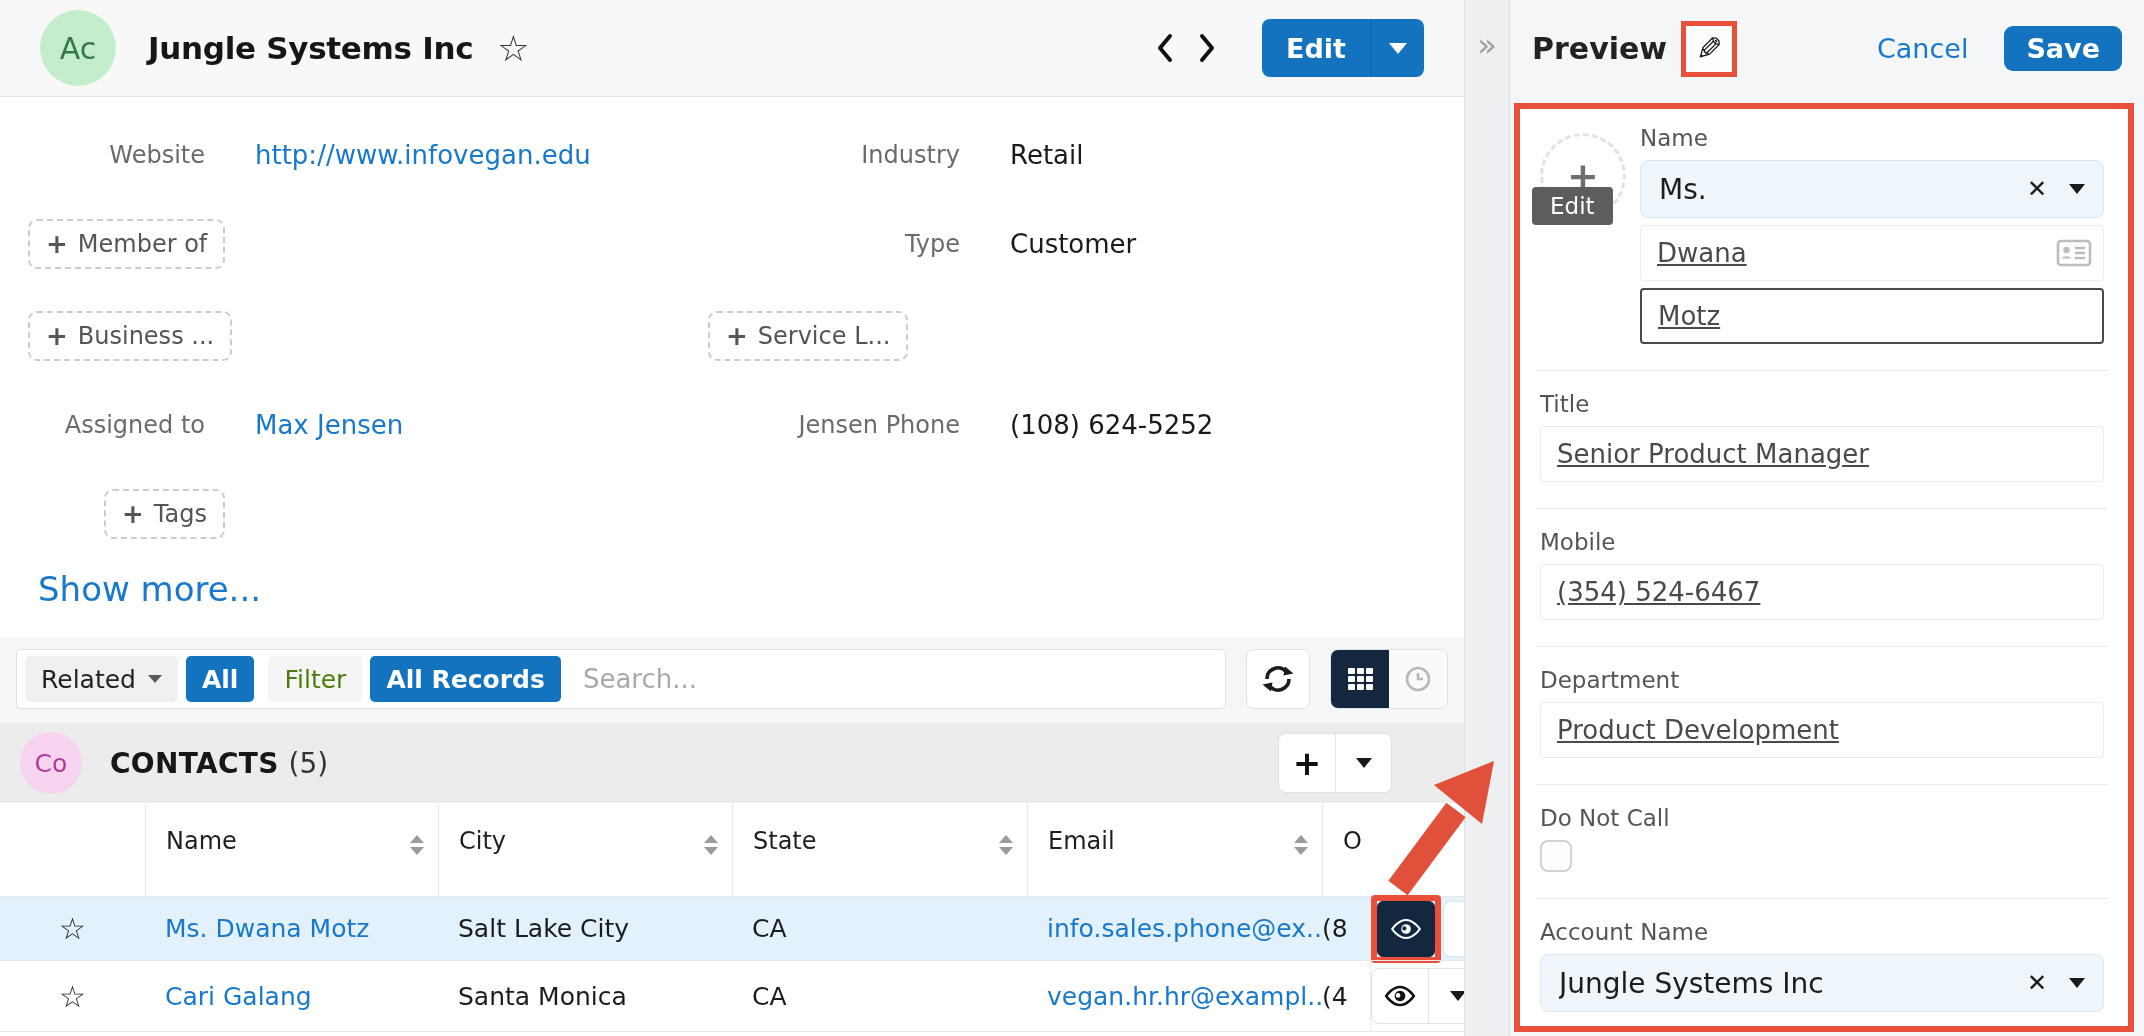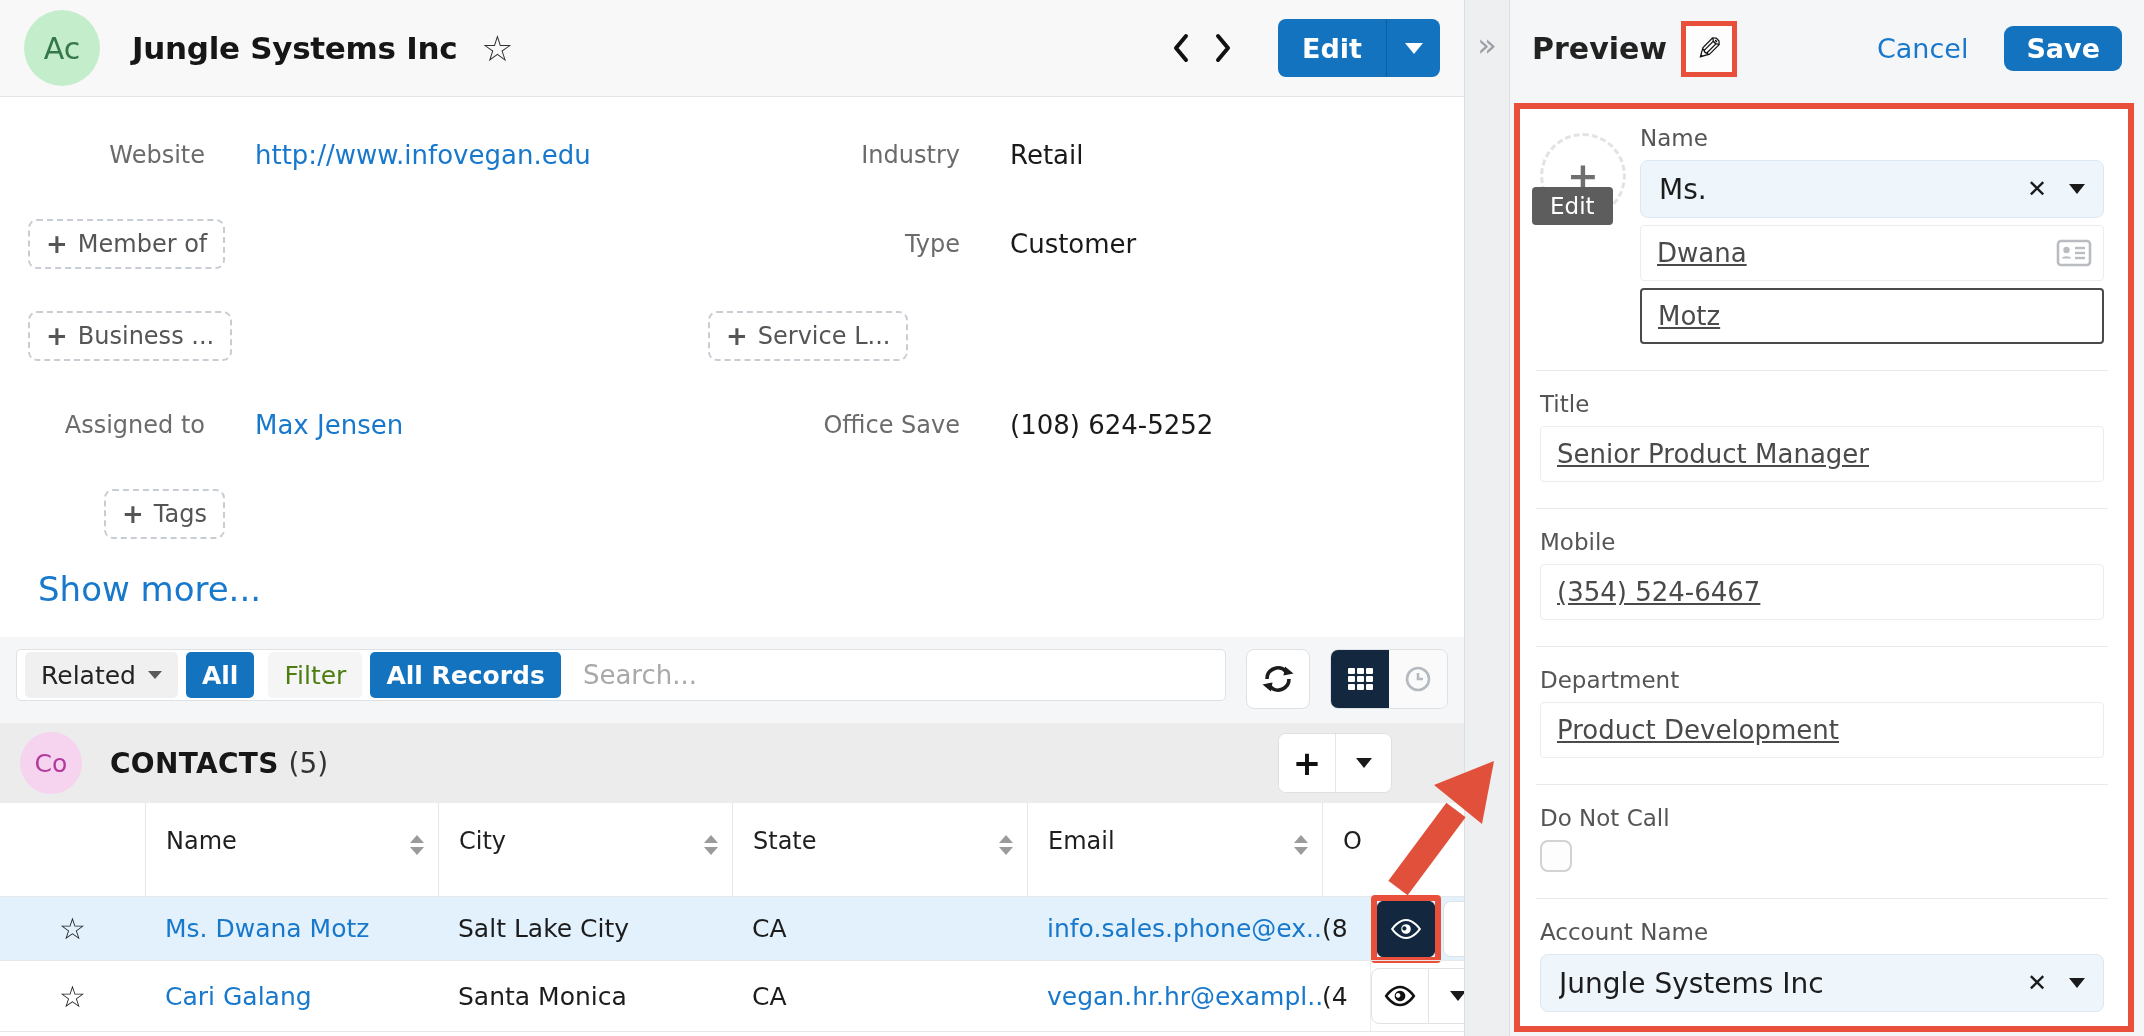--- a/index.html
+++ b/index.html
@@ -3,21 +3,21 @@
 <meta charset="utf-8">
 <style>
   * { margin:0; padding:0; box-sizing:border-box; }
   html,body { width:2144px; height:1036px; overflow:hidden; }
   body { font-family:"DejaVu Sans","Liberation Sans",sans-serif; background:#fff; color:#1c1c1c; }
   .app { position:relative; width:2144px; height:1036px; display:flex; }
 
   
   .main-col { width:1464px; display:flex; flex-direction:column; background:#fff; }
 
-  .top-header { height:97px; background:#f8f8f8; border-bottom:1px solid #e4e4e4; display:flex; align-items:center; padding:0 24px; flex:none; }
+  .top-header { height:97px; background:#f8f8f8; border-bottom:1px solid #e4e4e4; display:flex; align-items:center; padding:0 40px; flex:none; }
   .avatar { width:76px; height:76px; border-radius:50%; background:#c4eecb; color:#37784a; font-size:30px; display:flex; align-items:center; justify-content:center; flex:none; }
   .rec-title { font-size:31px; font-weight:700; color:#161616; margin-left:32px; letter-spacing:-0.3px; }
   .title-star { font-size:36px; color:#333; margin-left:24px; cursor:pointer; }
   .hdr-spacer { flex:1; }
   .nav-btn { background:none; border:none; padding:6px 12px; cursor:pointer; display:flex; align-items:center; }
   .edit-split { display:flex; margin-left:34px; border-radius:8px; overflow:hidden; }
   .edit-main { background:#1373be; color:#fff; font-size:27px; font-weight:700; border:none; padding:0 24px; height:58px; cursor:pointer; font-family:inherit; }
   .edit-caret { background:#1373be; border:none; border-left:1px solid #0e5f9e; width:54px; height:58px; cursor:pointer; display:flex; align-items:center; justify-content:center; }
   .caret-down { width:0; height:0; border-left:9px solid transparent; border-right:9px solid transparent; border-top:11px solid #fff; }
   .caret-down.dark { border-top-color:#1a1a1a; border-left-width:8px; border-right-width:8px; border-top-width:10px; }
@@ -29,21 +29,21 @@
   .f-value { font-size:26px; color:#1a1a1a; }
   a.link, .link { color:#1878cc; text-decoration:none; cursor:pointer; }
   .dashed-btn { display:inline-flex; align-items:center; gap:10px; border:2px dashed #c7cdd3; border-radius:9px; padding:9px 16px; background:#fff; color:#555; font-size:24px; cursor:pointer; font-family:inherit; }
   .dashed-btn .plus { font-weight:700; color:#555; font-size:26px; line-height:1; }
   .indent-btn { margin-left:104px; }
   .show-more { margin:6px 0 28px 38px; font-size:34px; }
 
   
   .list-section { background:#f5f6f7; flex:1; display:flex; flex-direction:column; padding-top:12px; min-height:0; }
   .filter-row { display:flex; margin:0 16px; gap:20px; flex:none; }
-  .filter-bar { flex:1; background:#fff; border:1px solid #dfe2e5; border-radius:5px; height:52px; display:flex; align-items:center; padding:0 8px 0 8px;justify-content:center; }
+  .filter-bar { flex:1; background:#fff; border:1px solid #dfe2e5; border-radius:5px; height:60px; display:flex; align-items:center; padding:0 8px 0 8px;justify-content:center; }
   .pill { height:46px; border:none; border-radius:5px; font-size:25px; font-family:inherit; cursor:pointer; display:flex; align-items:center; padding:0 16px; }
   .pill.gray { background:#f0f0f0; color:#222; gap:12px; }
   .pill.blue { background:#1373be; color:#fff; font-weight:700; margin-left:8px; }
   .pill.plain { background:#f5f5f5; color:#4d7c0f; margin-left:14px; }
   .caret-sm { width:0; height:0; border-left:7px solid transparent; border-right:7px solid transparent; border-top:8px solid #5a5a5a; }
   .search-input { flex:1; border:none; outline:none; font-size:26px; color:#444; margin-left:22px; font-family:inherit; background:transparent; }
   .search-input::placeholder { color:#a9a9a9; }
   .icon-btn { width:64px; height:60px; background:#fff; border:1px solid #dfe2e5; border-radius:8px; display:flex; align-items:center; justify-content:center; cursor:pointer; }
   .seg { display:flex; border:1px solid #dfe2e5; border-radius:8px; overflow:hidden; height:60px; }
   .seg-half { width:58px; display:flex; align-items:center; justify-content:center; cursor:pointer; border:none; }
@@ -175,21 +175,21 @@
         <div style="grid-column:3/5;">
           <button class="dashed-btn" style="margin-left:48px;">
               <span class="plus">+</span>
               <span>Service L...</span>
             </button>
         </div>
       </div>
       <div class="rec-row">
         <div class="f-label">Assigned to</div>
         <div class="f-value"><a class="link">Max Jensen</a></div>
-        <div class="f-label">Office Save</div>
+        <div class="f-label">Jensen Phone</div>
         <div class="f-value">(108) 624-5252</div>
       </div>
       <div class="rec-row" style="margin-bottom:30px;">
         <div style="grid-column:1/3;">
           <button class="dashed-btn indent-btn">
               <span class="plus">+</span>
               <span>Tags</span>
             </button>
         </div>
       </div>

